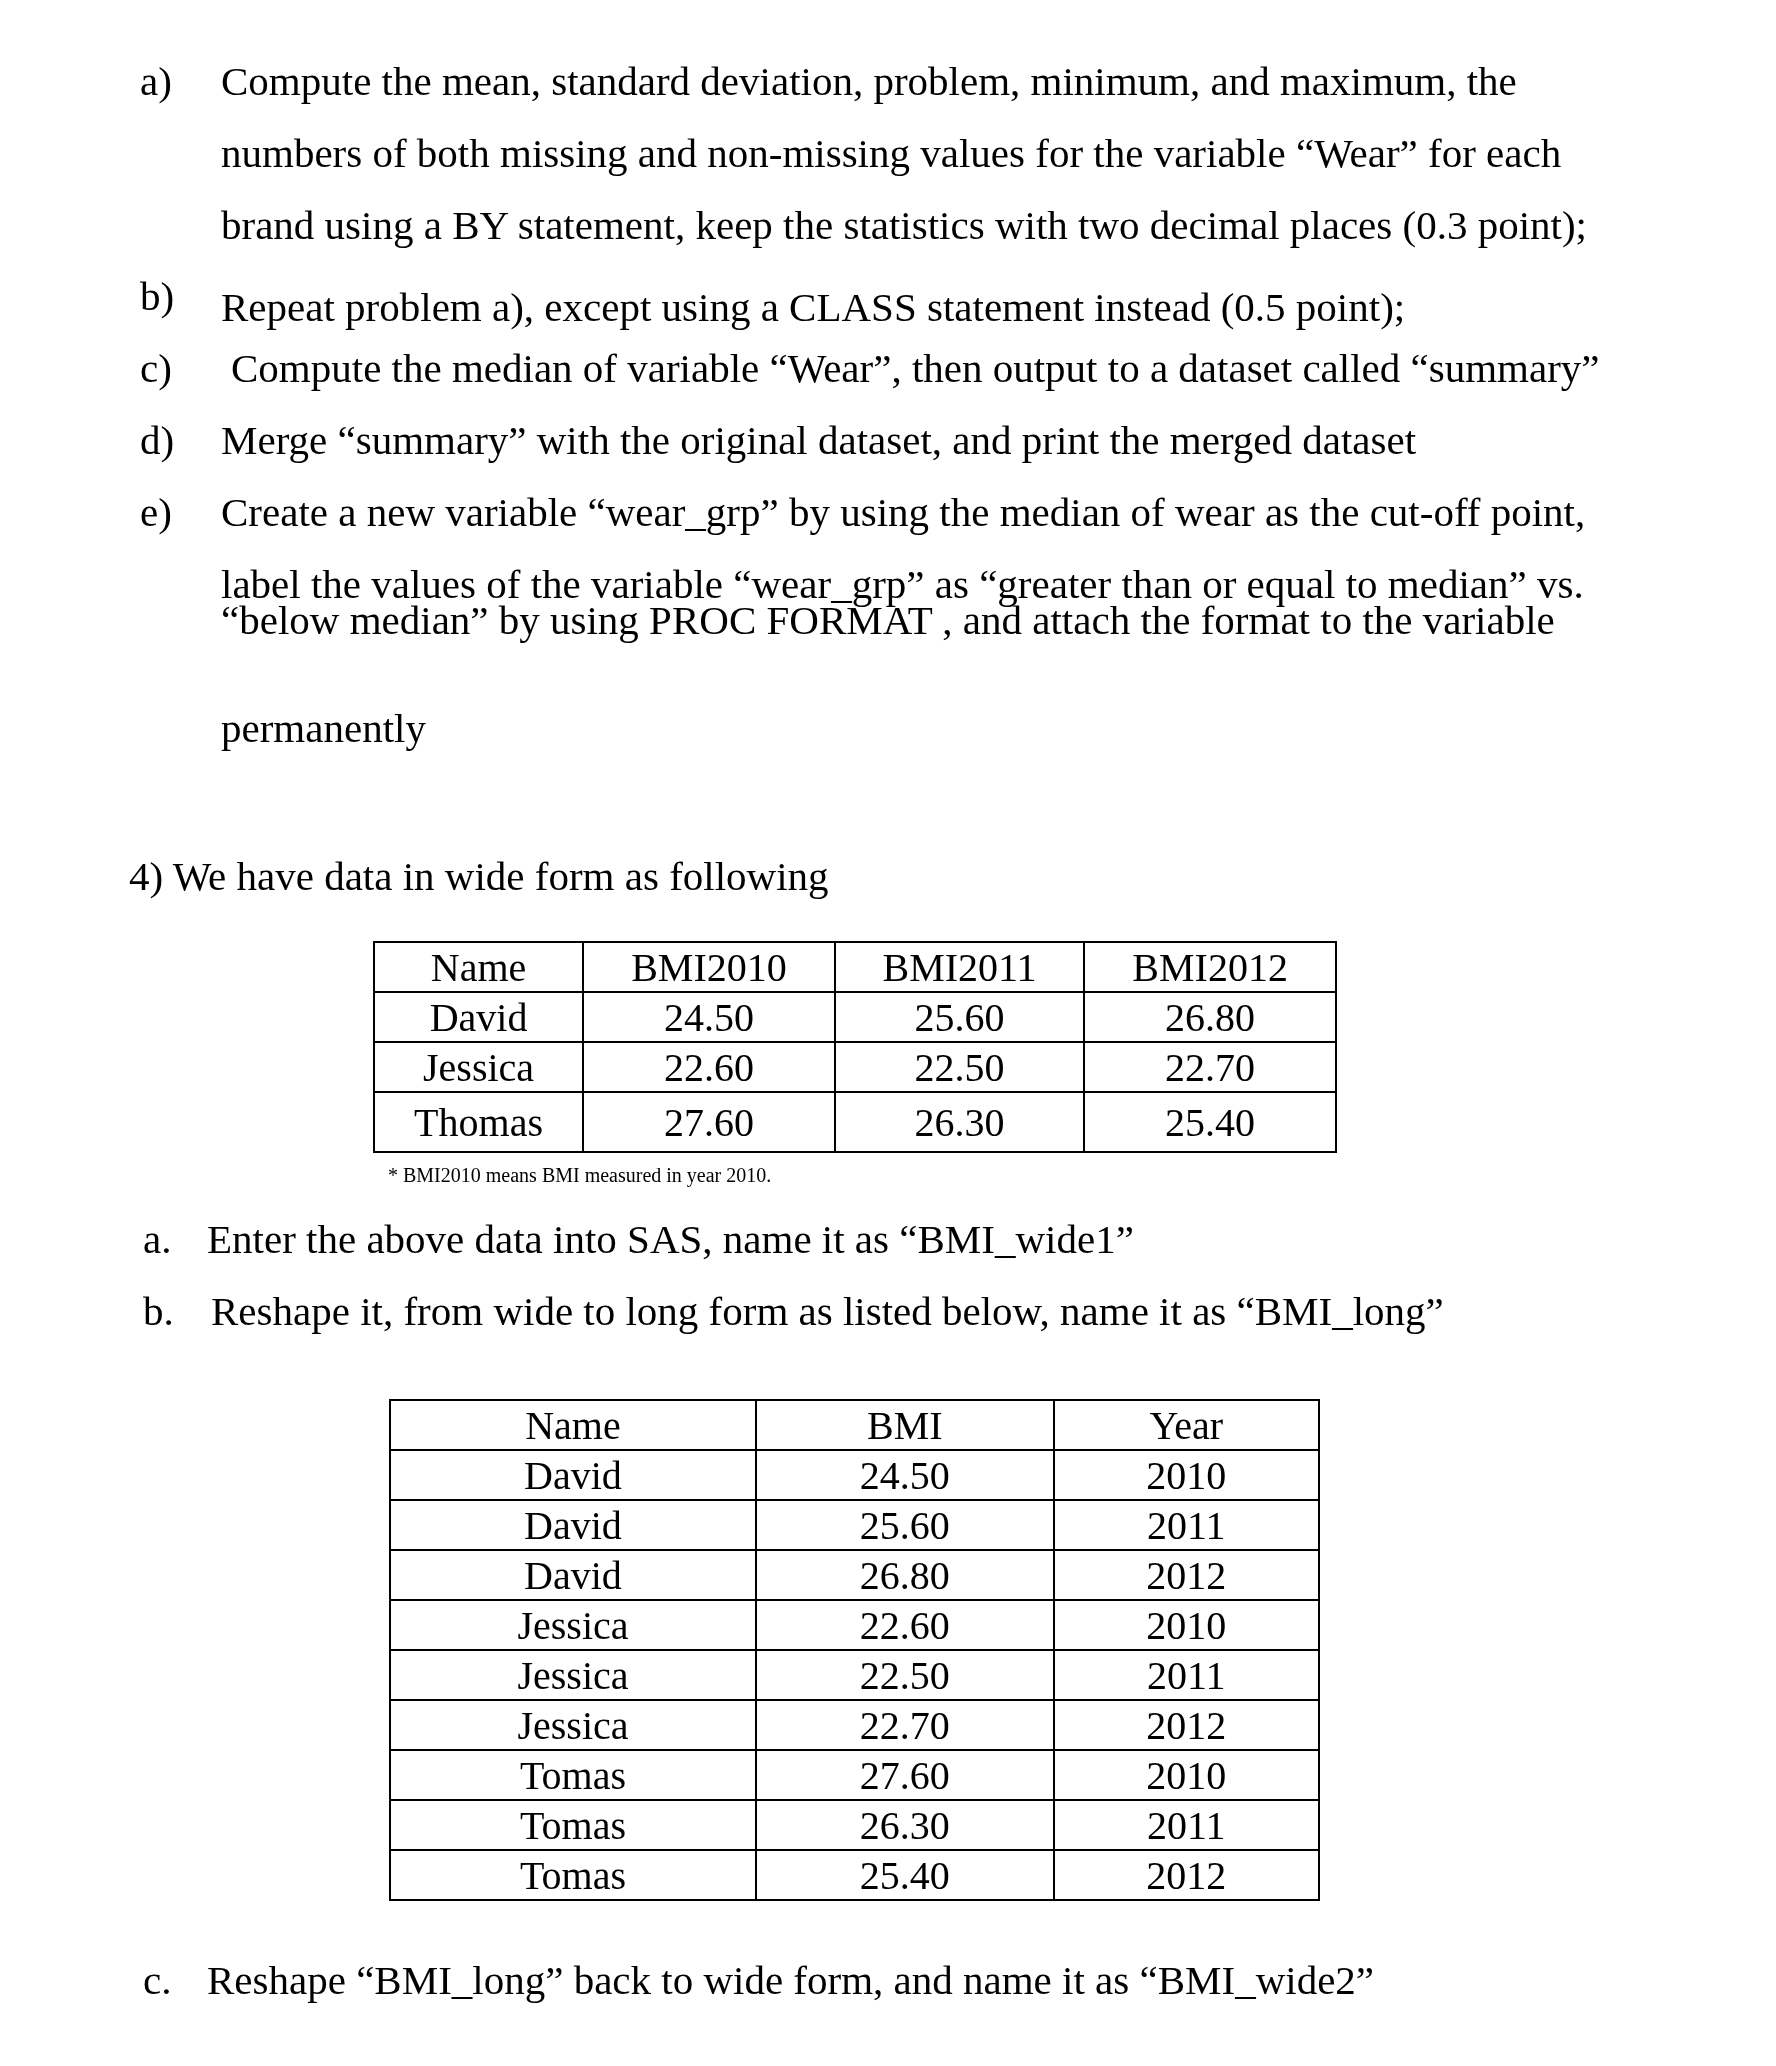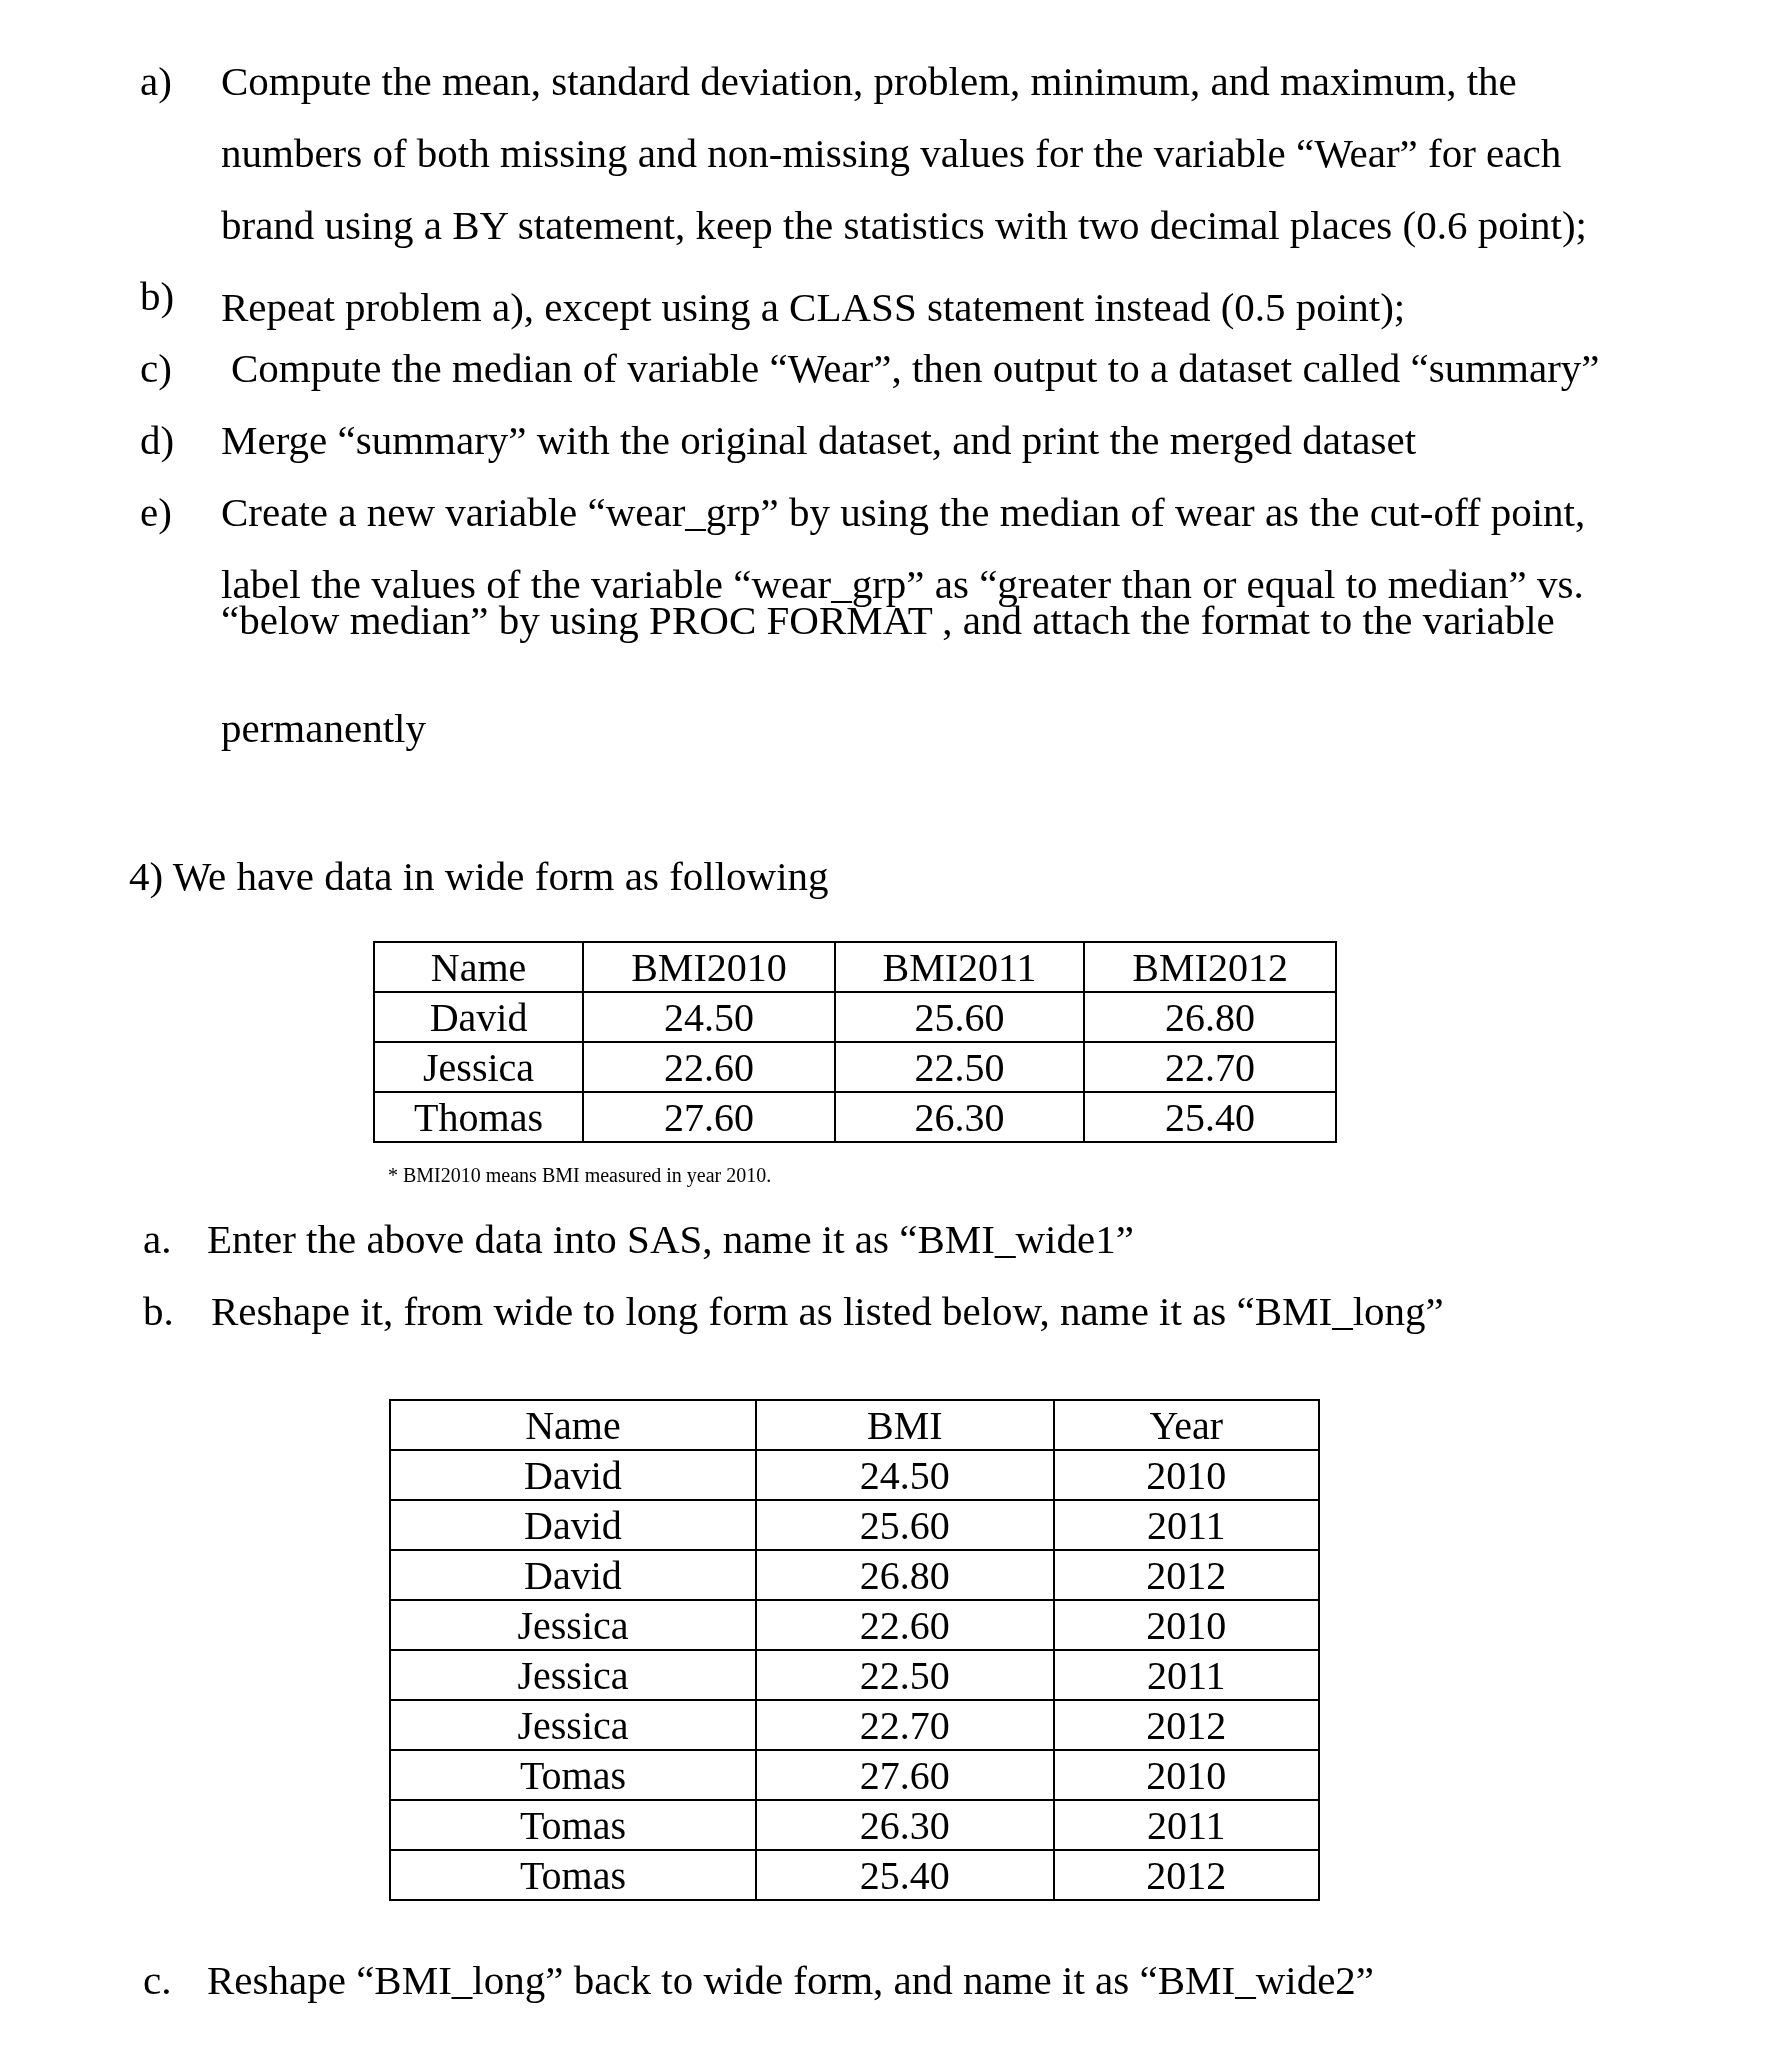--- a/index.html
+++ b/index.html
@@ -10,21 +10,21 @@
   table { position:absolute; border-collapse:collapse; font-size:40px; }
   td { border:2.1px solid #000; text-align:center; padding:0;font-family:Liberation Serif, serif; }
   .note { position:absolute; font-size:20px; line-height:41px; white-space:nowrap; }
 </style>
 </head>
 <body>
 
 <div class="lbl" style="left:140px;top:56px">a)</div>
 <div class="line" style="left:221px;top:56px">Compute the mean, standard deviation, problem, minimum, and maximum, the</div>
 <div class="line" style="left:221px;top:128px">numbers of both missing and non-missing values for the variable “Wear”  for each</div>
-<div class="line" style="left:221px;top:200px">brand using a BY statement, keep the statistics with two decimal places (0.6 point);</div>
+<div class="line" style="left:221px;top:200px">brand using a BY statement, keep the statistics with two decimal places (0.3 point);</div>
 
 <div class="lbl" style="left:140px;top:271px">b)</div>
 <div class="line" style="left:221px;top:282px">Repeat problem a), except  using a CLASS statement instead  (0.5 point);</div>
 
 <div class="lbl" style="left:140px;top:343px">c)</div>
 <div class="line" style="left:231px;top:343px">Compute the median of variable “Wear”, then output to a dataset called “summary”</div>
 
 <div class="lbl" style="left:140px;top:415px">d)</div>
 <div class="line" style="left:221px;top:415px">Merge “summary” with the original dataset, and print the merged dataset</div>
 
@@ -49,21 +49,21 @@
     <td>24.50</td>
     <td>25.60</td>
     <td>26.80</td>
   </tr>
   <tr style="height:50px">
     <td>Jessica</td>
     <td>22.60</td>
     <td>22.50</td>
     <td>22.70</td>
   </tr>
-  <tr style="height:50px">
+  <tr style="height:60px">
     <td>Thomas</td>
     <td>27.60</td>
     <td>26.30</td>
     <td>25.40</td>
   </tr>
 </tbody>
   </table>
 
 <div class="note" style="left:388px;top:1155px">* BMI2010 means BMI measured in year 2010.</div>
 

